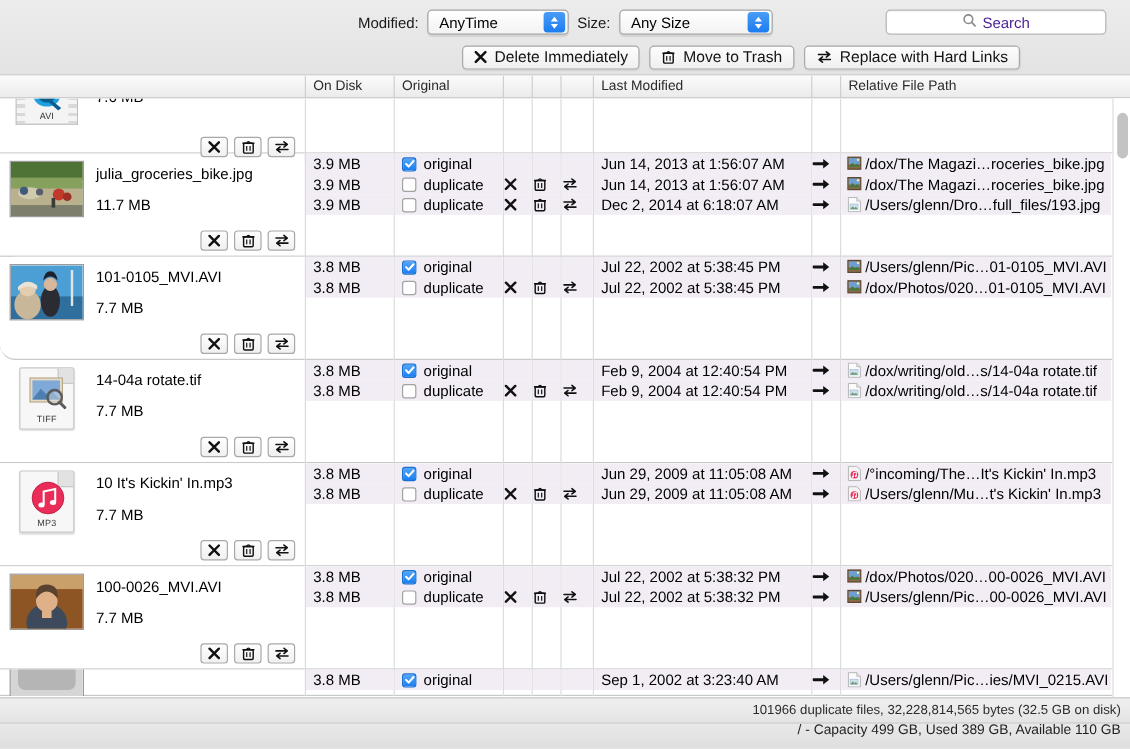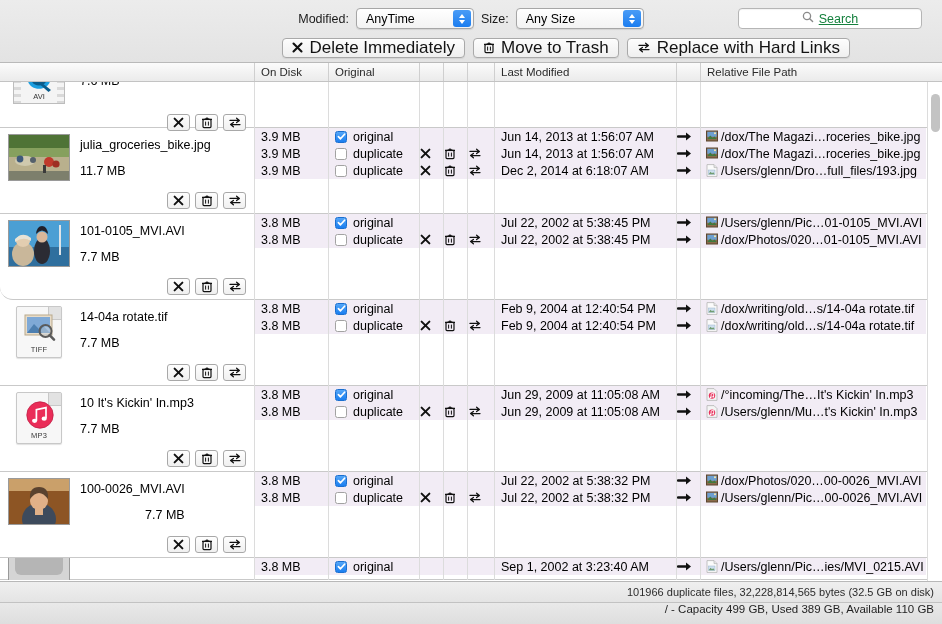--- a/index.html
+++ b/index.html
@@ -38,29 +38,29 @@
   .popup .arrows i { display:block; width:0; height:0; border-left:3.5px solid transparent; border-right:3.5px solid transparent; }
   .popup .arrows i.up { border-bottom:4px solid #fff; }
   .popup .arrows i.dn { border-top:4px solid #fff; }
 
   .search-field {
     position:absolute; right:20px; top:8px; width:184px; height:21px;
     border:1px solid #b5b5b5; border-radius:4px; background:#fff;
     display:flex; align-items:center; justify-content:center; gap:5px;
     box-shadow:0 1px 1px rgba(0,0,0,.05) inset;
   }
-  .search-field .ph { color:#15803d; font-size:12.5px;text-decoration:underline; }
+  .search-field .ph { color:#4c1d95; font-size:12.5px; }
 
   .action-row { height:25px; display:flex; align-items:center; justify-content:flex-end; padding:0 0 4px 0; gap:8px; padding-right:92px; }
   .btn {
     height:20px; border:1px solid #a9a9a9; border-radius:4px;
     background:linear-gradient(#fdfdfd,#efefef);
     box-shadow:0 1px 0 rgba(255,255,255,.9) inset, 0 1px 1px rgba(0,0,0,.07);
     display:inline-flex; align-items:center; gap:6px; padding:0 9px;
-    font-size:17px; color:#131313; white-space:nowrap;
+    font-size:13px; color:#131313; white-space:nowrap;
   }
   .btn svg { display:block; }
 
   
   .table-wrap { position:relative; flex:1 1 auto; overflow:hidden; background:#fff; }
   .headers {
     display:flex; height:19px; background:linear-gradient(#fbfbfb,#ebebeb);
     border-bottom:1px solid #c3c3c3; font-size:11.5px; color:#2b2b2b;
   }
   .headers > div { border-right:1px solid #cfcfcf; padding-left:6px; display:flex; align-items:center; overflow:hidden; }
@@ -1029,21 +1029,21 @@
                     <circle cx="4.7" cy="9.3" r="0.85" fill="#fff"></circle>
                     <circle cx="7.2" cy="8.7" r="0.85" fill="#fff"></circle>
                   </svg>
                   <span>/Users/glenn/Mu…t's Kickin' In.mp3</span>
                 </span>
               </div>
             </div>
           </div>
         </div>
         <div class="row" style="height: 86px;">
-          <div class="cell c-file filecell" style="height: 86px; text-align: right;">
+          <div class="cell c-file filecell" style="height: 86px;">
             <div class="thumb" style="margin-top:0">
               <div class="photo"><svg width="60" height="45" viewBox="0 0 60 45" preserveAspectRatio="none">
                   <rect width="60" height="45" fill="#a8662c"></rect>
                   <rect y="0" width="60" height="12" fill="#caa06a"></rect>
                   <rect x="0" y="12" width="60" height="33" fill="#8d5524"></rect>
                   <ellipse cx="30" cy="40" rx="17" ry="16" fill="#3d4a5c"></ellipse>
                   <circle cx="30" cy="22" r="9" fill="#e0b088"></circle>
                   <path d="M21 20 q9 -12 18 0 q1 -12 -9 -12 q-10 0 -9 12 z" fill="#59422f"></path>
                   <rect x="26" y="30" width="8" height="6" fill="#e0b088"></rect>
                 </svg></div>

